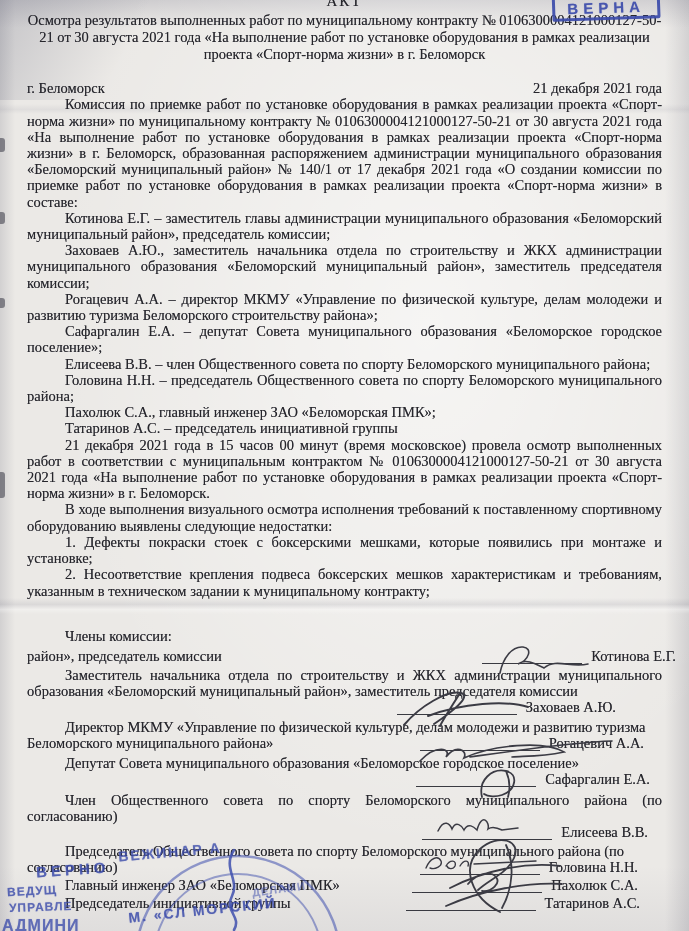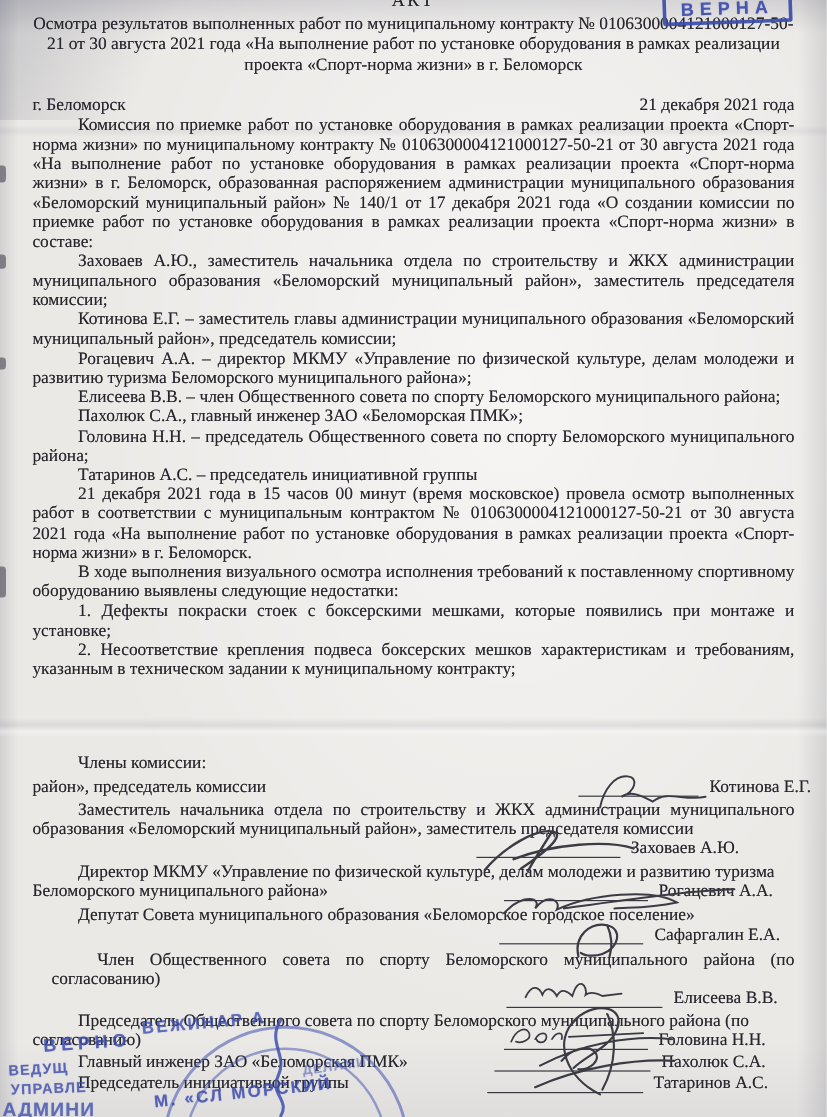--- a/index.html
+++ b/index.html
@@ -91,26 +91,27 @@
 
     <div class="place-row">
       <span>г. Беломорск</span>
       <span>21 декабря 2021 года</span>
     </div>
 
     <p class="body-par mt18">Комиссия по приемке работ по установке оборудования в рамках реализации проекта «Спорт-норма жизни» по муниципальному контракту № 0106300004121000127-50-21 от 30 августа 2021 года «На выполнение работ по установке оборудования в рамках реализации проекта «Спорт-норма жизни» в г. Беломорск, образованная распоряжением администрации муниципального образования «Беломорский муниципальный район» № 140/1 от 17 декабря 2021 года «О создании комиссии по приемке работ по установке оборудования в рамках реализации проекта «Спорт-норма жизни» в составе:</p>
 
     <div class="members">
 
-    <div>Заховаев А.Ю., заместитель начальника отдела по строительству и ЖКХ администрации муниципального образования «Беломорский муниципальный район», заместитель председателя комиссии;</div>
-        <div>Котинова Е.Г. – заместитель главы администрации муниципального образования «Беломорский муниципальный район», председатель комиссии;</div>
-        <div>Рогацевич А.А. – директор МКМУ «Управление по физической культуре, делам молодежи и развитию туризма Беломорского муниципального района»;</div>
+    <div>Котинова Е.Г. – заместитель главы администрации муниципального образования «Беломорский муниципальный район», председатель комиссии;</div>
+        <div>Заховаев А.Ю., заместитель начальника отдела по строительству и ЖКХ администрации муниципального образования «Беломорский муниципальный район», заместитель председателя комиссии;</div>
+        <div>Рогацевич А.А. – директор МКМУ «Управление по физической культуре, делам молодежи и развитию туризма Беломорского строительству района»;</div>
+        <div>Сафаргалин Е.А. – депутат Совета муниципального образования «Беломорское городское поселение»;</div>
         <div>Елисеева В.В. – член Общественного совета по спорту Беломорского муниципального района;</div>
+        <div>Головина Н.Н. – председатель Общественного совета по спорту Беломорского муниципального района;</div>
         <div>Пахолюк С.А., главный инженер ЗАО «Беломорская ПМК»;</div>
-        <div>Головина Н.Н. – председатель Общественного совета по спорту Беломорского муниципального района;</div>
         <div>Татаринов А.С. – председатель инициативной группы</div>
       </div>
 
     <p class="body-par mt18">21 декабря 2021 года в 15 часов 00 минут (время московское) провела осмотр выполненных работ в соответствии с муниципальным контрактом № 0106300004121000127-50-21 от 30 августа 2021 года «На выполнение работ по установке оборудования  в рамках реализации проекта «Спорт-норма жизни» в г. Беломорск.</p>
     <p class="body-par mt0">В ходе выполнения визуального осмотра исполнения требований к поставленному спортивному оборудованию выявлены следующие недостатки:</p>
 
     <div class="findings">
 
     <div>1. Дефекты покраски стоек с боксерскими мешками, которые появились при монтаже и установке;</div>
         <div>2. Несоответствие крепления подвеса боксерских мешков характеристикам и требованиям, указанным в техническом задании к муниципальному контракту;</div>
@@ -154,21 +155,21 @@
     <div class="sigrow">
       <p class="lbl">Депутат Совета муниципального образования «Беломорское городское поселение»</p>
       <div class="lastline">
         <span class="fill mr-r4">
             <span class="uline w120"></span>
             <span class="sig-name">Сафаргалин Е.А.</span>
           </span>
       </div>
     </div>
 
-    <div class="sigrow" style="margin-top:5px;margin-left:16px;">
+    <div class="sigrow" style="margin-top:5px;">
       <p class="lbl">Член Общественного совета по спорту Беломорского муниципального района (по согласованию)</p>
       <div class="lastline">
         <span class="fill mr-r5">
             <span class="uline w130"></span>
             <span class="sig-name">Елисеева В.В.</span>
           </span>
       </div>
     </div>
 
     <div class="sigrow" style="margin-top:3px;">

